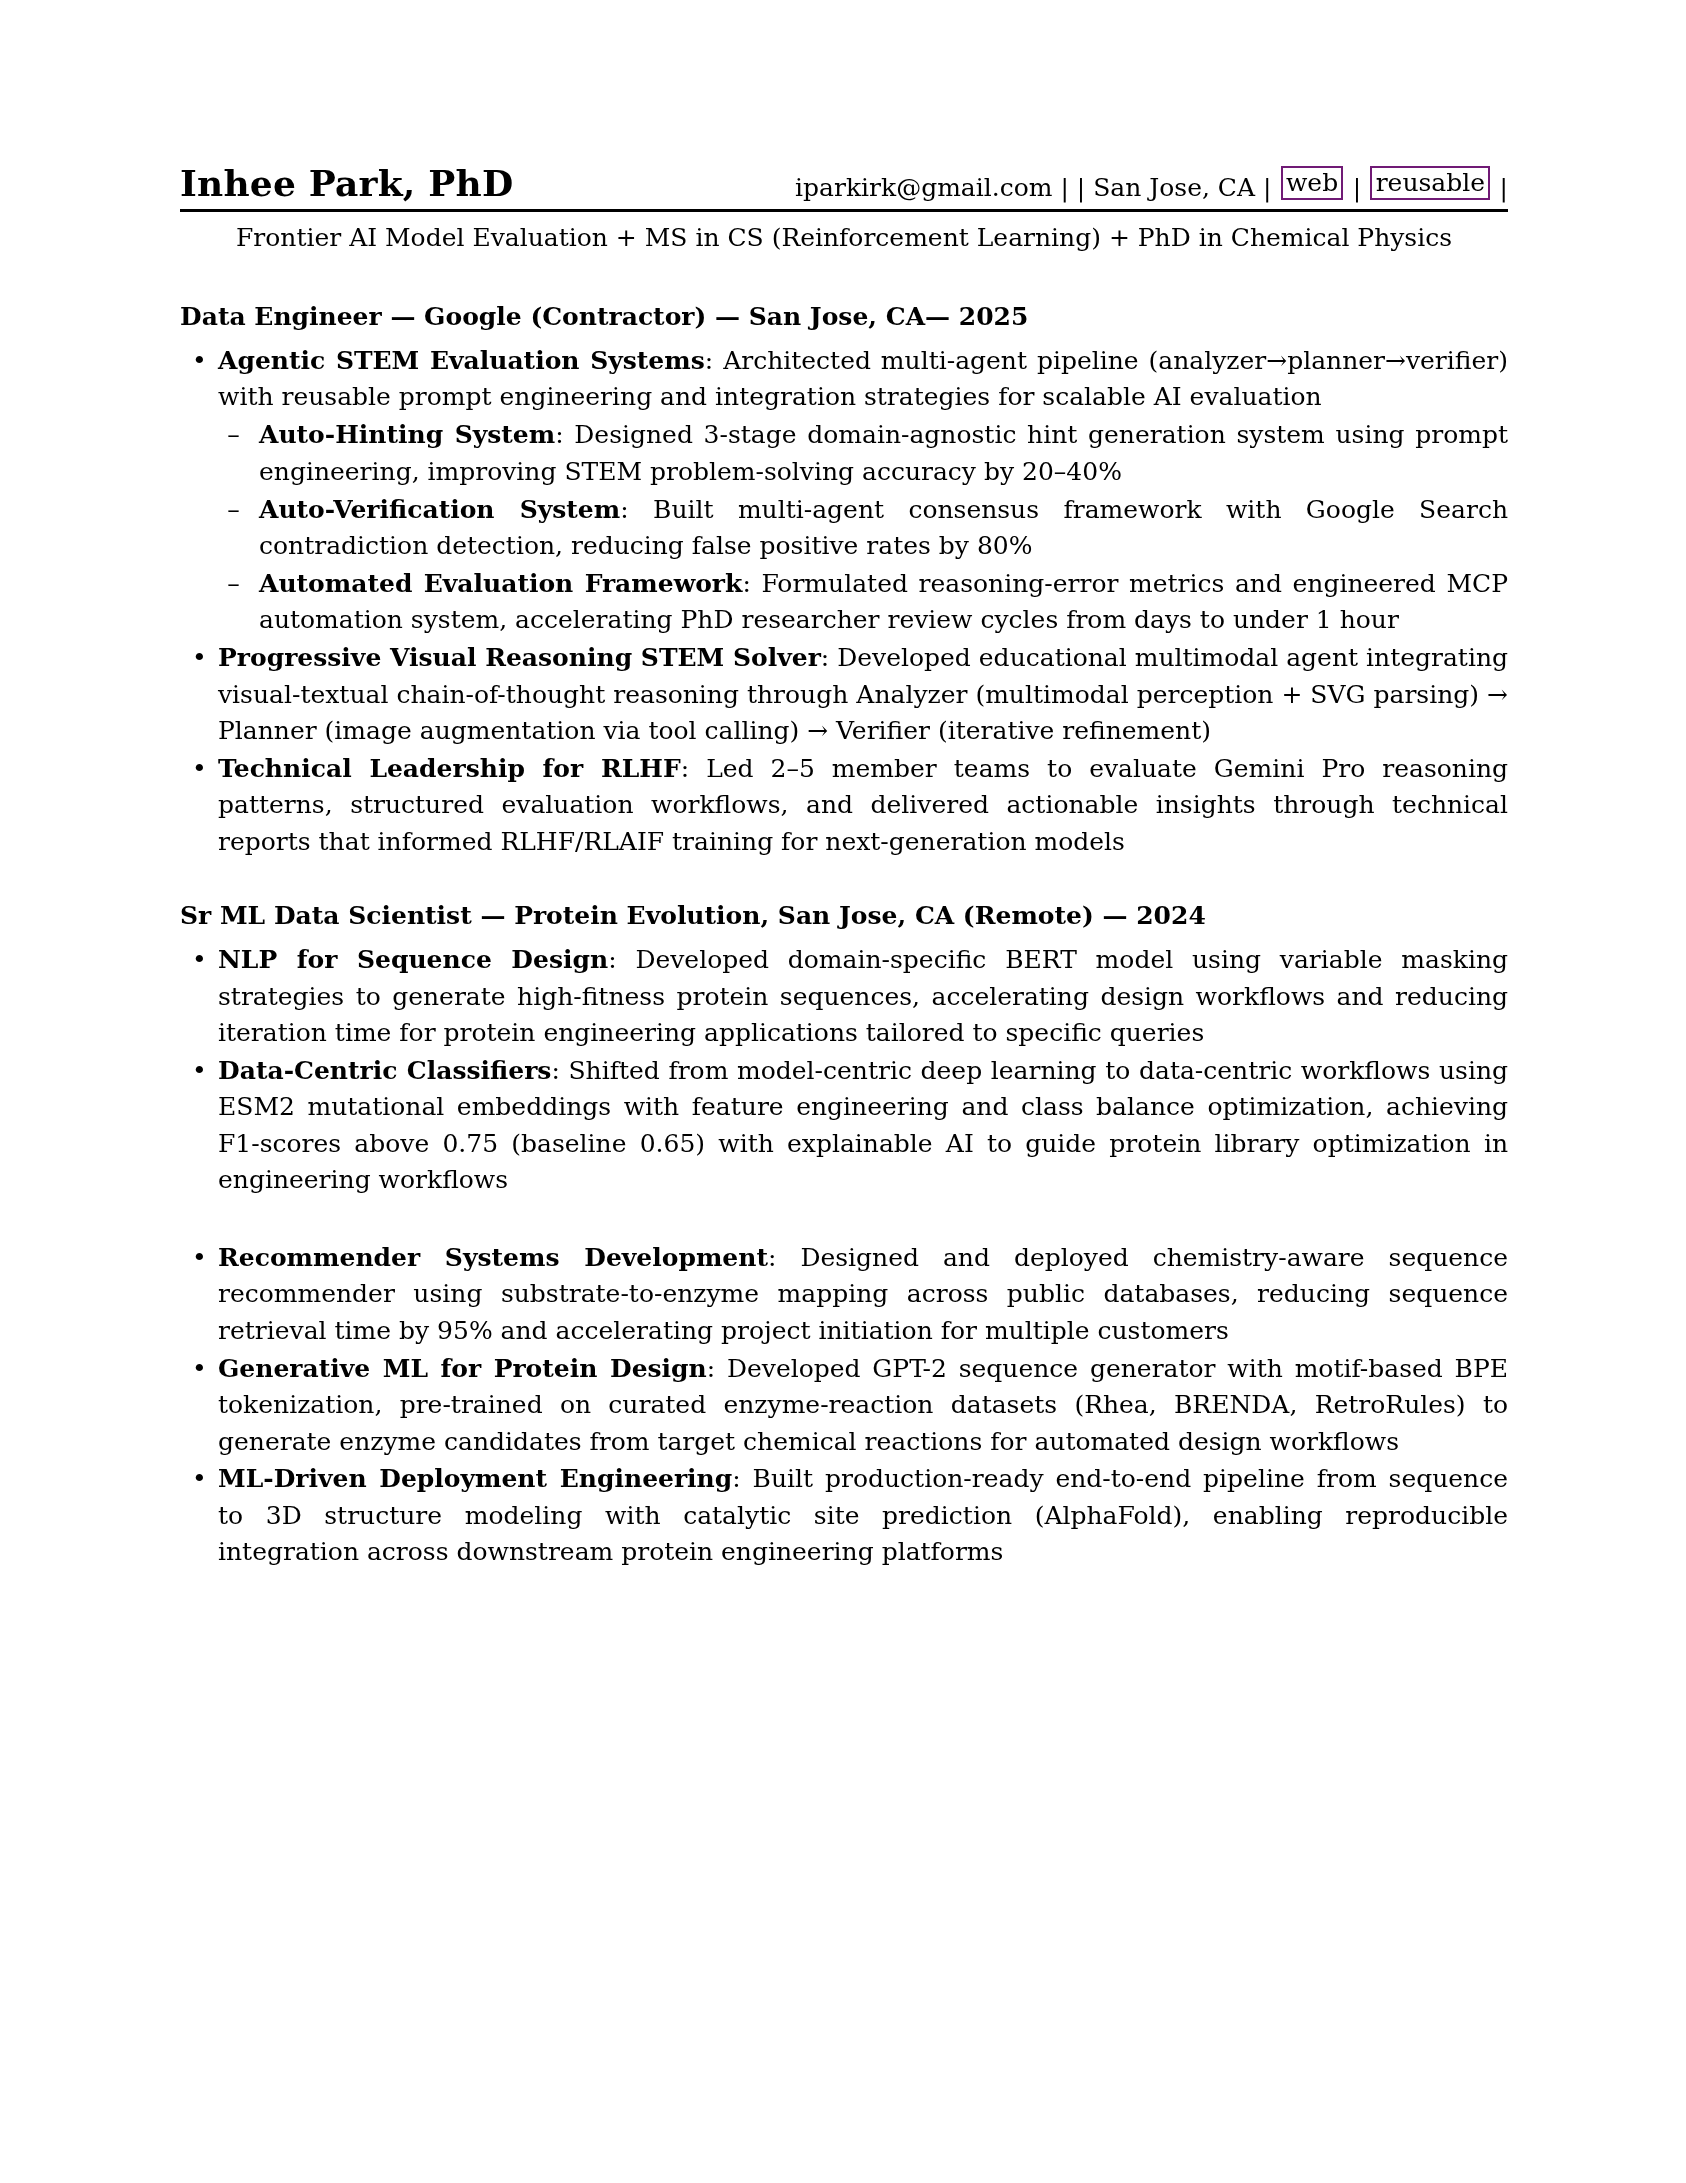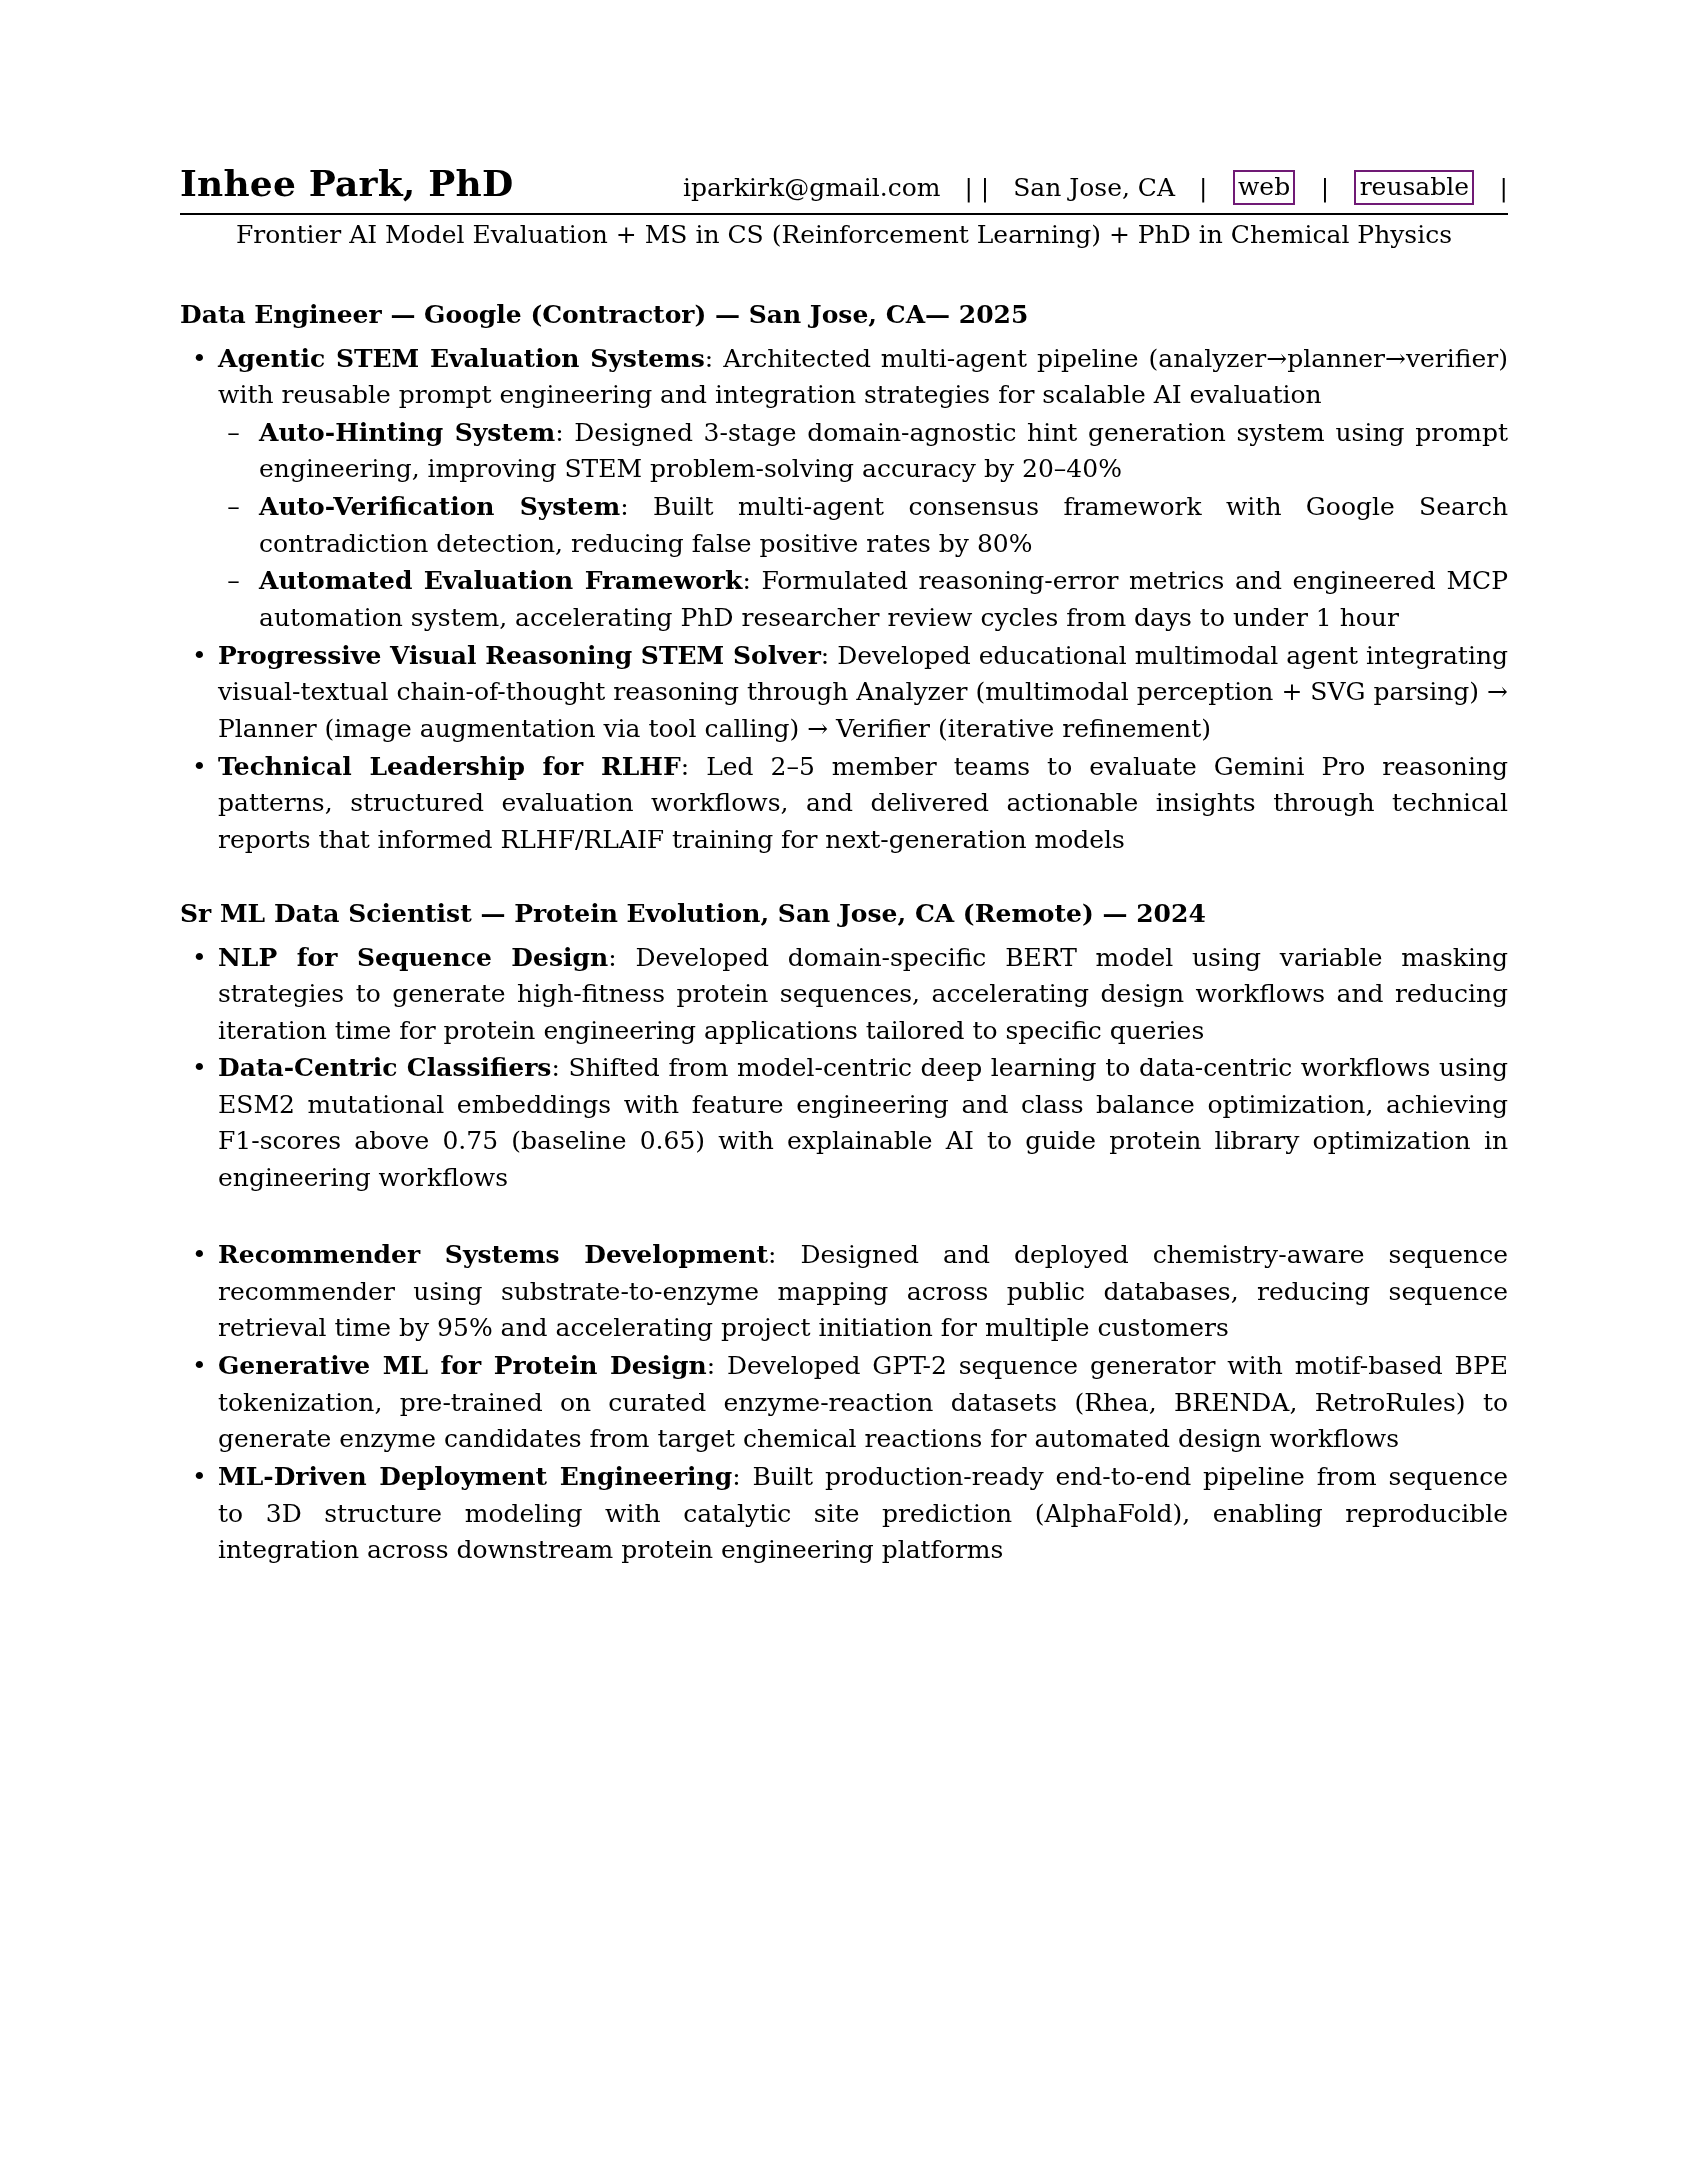--- a/index.html
+++ b/index.html
@@ -38,22 +38,22 @@
     letter-spacing: 0.2px;
     line-height: 1.0;
     white-space: nowrap;
   }
   .contact-line {
     font-family: "DejaVu Serif", "Liberation Serif", serif;
     font-size: 25px;
     line-height: 1.0;
     white-space: nowrap;
     display: flex;
-    align-items: center;
-    gap: 16px;
+    align-items: flex-end;
+    gap: 0px;
   }
   .contact-text { white-space: pre; }
   .sep { white-space: pre; }
   .linkbox {
     display: inline-block;
     border: 2px solid #701a75;
     padding: 2px 3.3px 3.3px 3.3px;
     margin: 0 1.3px;
     line-height: 1.0;
     text-decoration: none;
@@ -64,21 +64,21 @@
     width: 1328px;
     height: 2.6px;
     background: #000000;
     margin-top: 8px;
   }
 
   .tagline {
     width: 1328px;
     text-align: center;
     font-size: 25px;
-    margin-top: 6px;
+    margin-top: 12px;
     line-height: 1.15;
     white-space: nowrap;
   }
 
   
   .section {
     margin-top: 50px;
   }
   .section-title {
     font-size: 31px;

